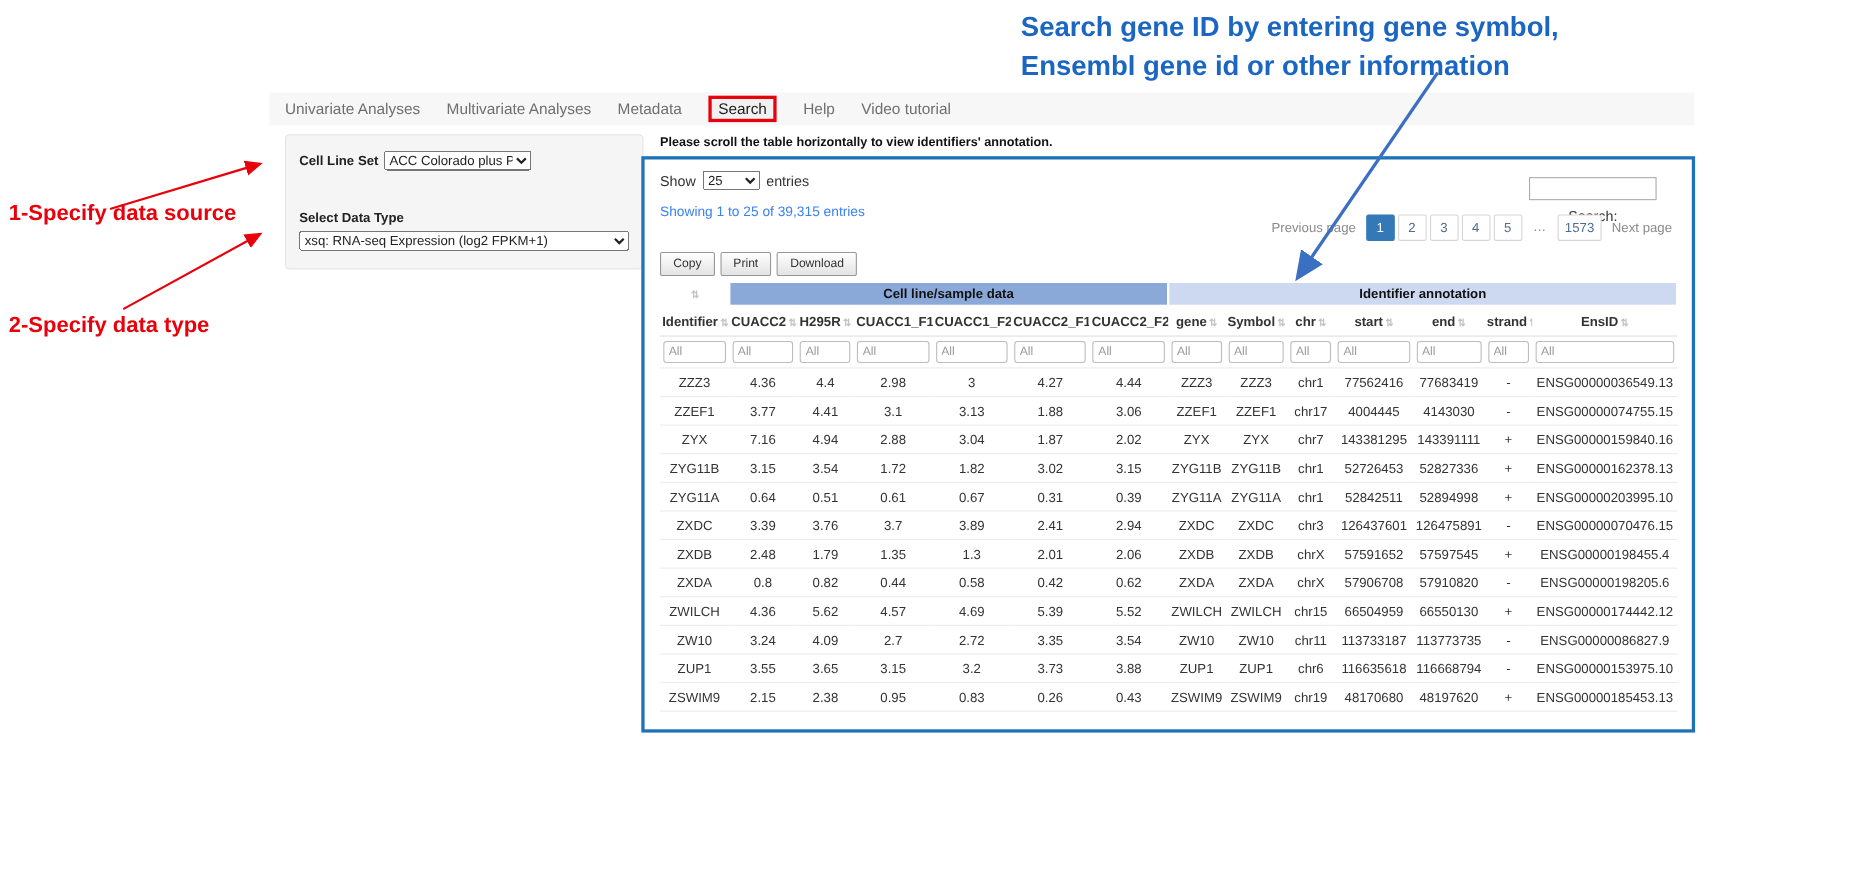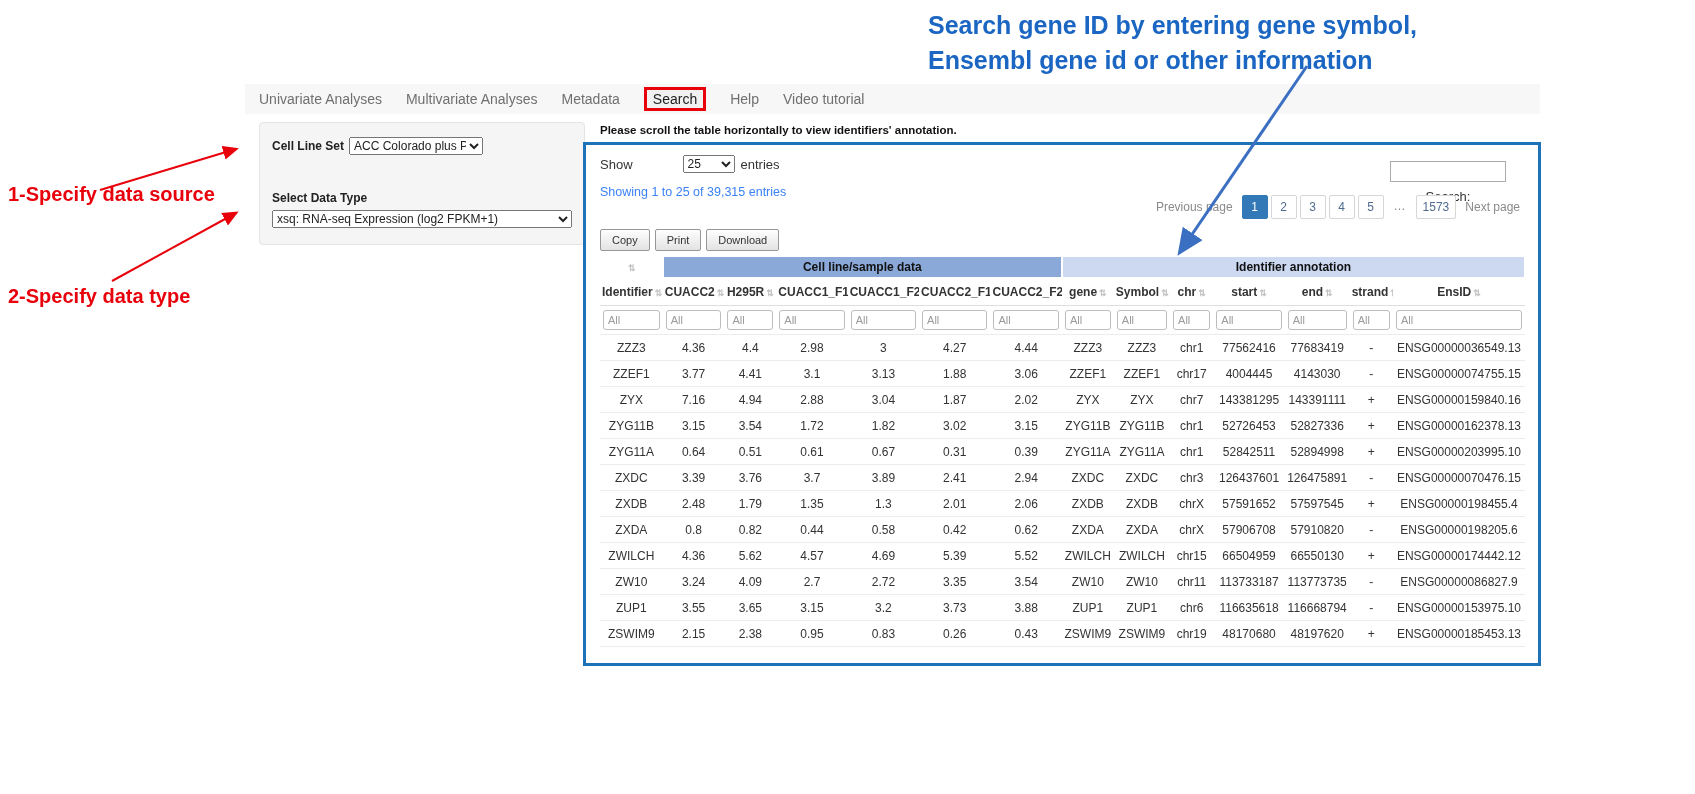--- a/index.html
+++ b/index.html
@@ -55,21 +55,21 @@
     font-size:11.5px; font-weight:bold; color:#111;text-align:right;
   }
   .table-box {
     position:absolute; left:583px; top:142px; width:958px; height:524px;
     border:3px solid var(--accent-blue-border, #1e73b8); background:#fff;
   }
   .show-row {
     position:absolute; left:14px; top:10px; display:flex; align-items:center;
     gap:6px; font-size:13px; color:#333;
   }
-  .show-select { width:52px;margin-left:44px; }
+  .show-select { width:52px; }
   .showing-info { position:absolute; left:14px; top:40px; font-size:12.5px; color:#3b82f6; }
   .search-wrap { position:absolute; right:32px; top:16px; display:flex; align-items:center; gap:7px;flex-direction:column; }
   .search-input { width:116px; height:21px; border:1px solid #ababab; padding:0 4px; font-size:12px; }
   .search-label { font-size:13px; color:#333; }
 
   .pagination {
     position:absolute; right:12px; top:50px; display:flex; align-items:center;
     gap:3px; font-size:12px;
   }
   .pages { display:inline-flex; gap:3px; }

